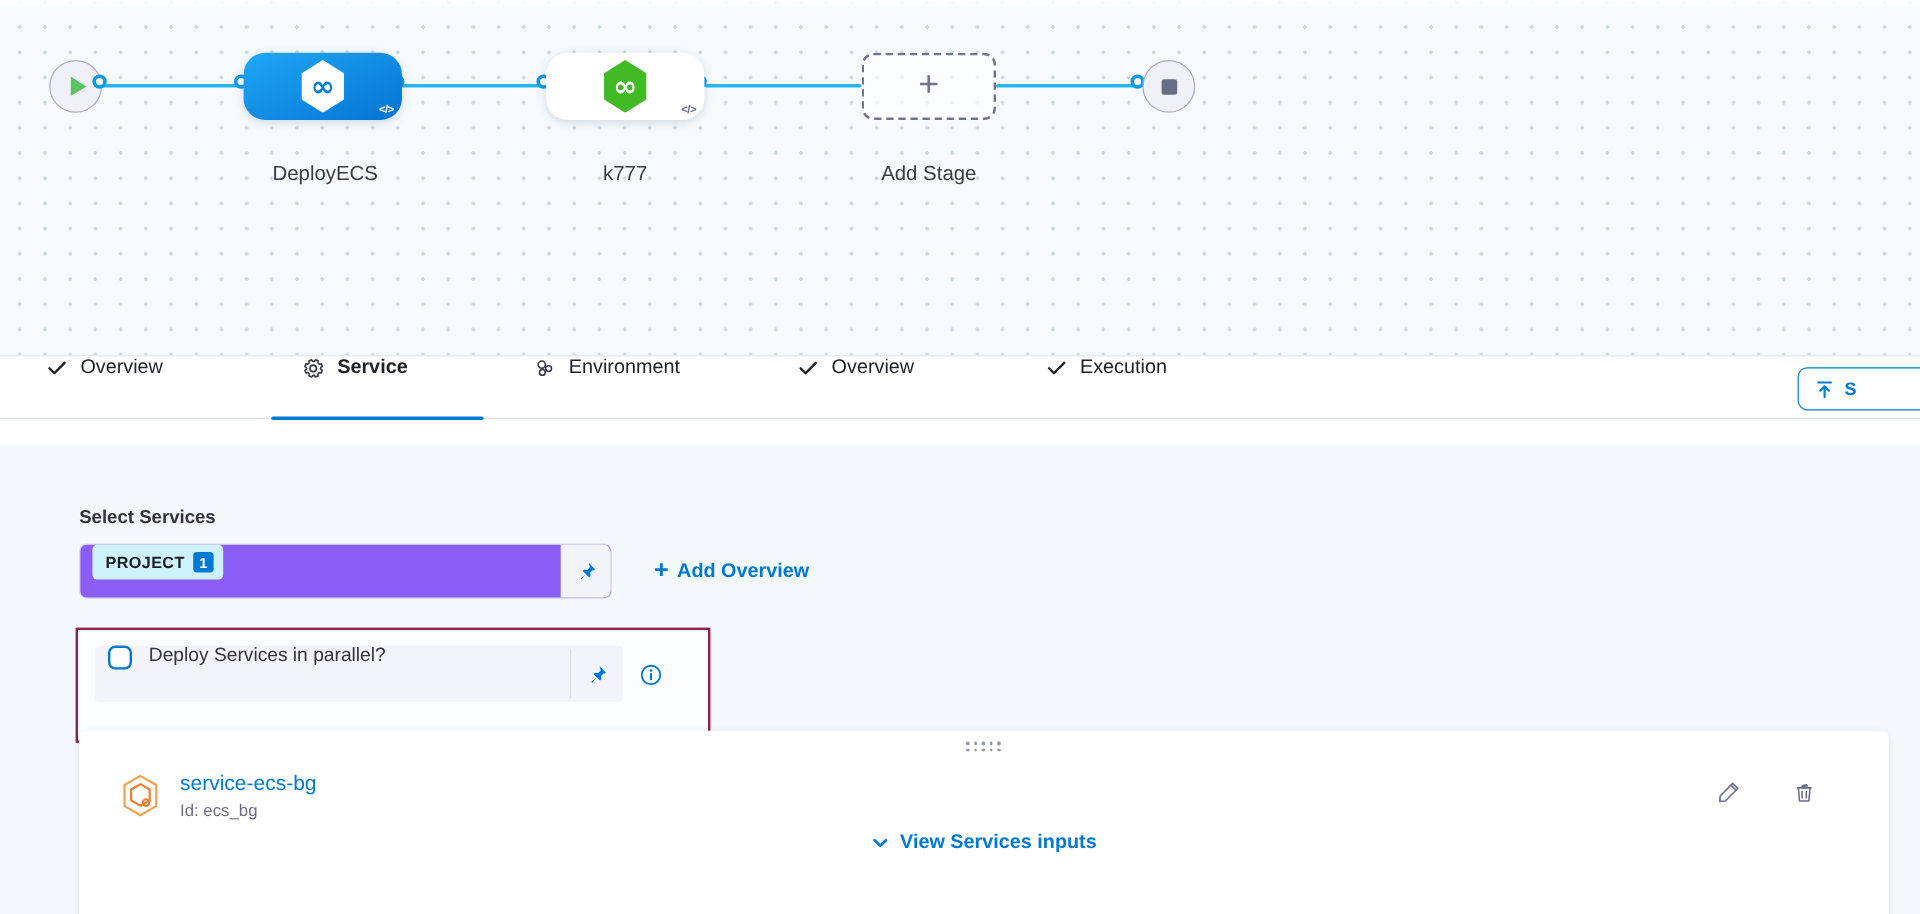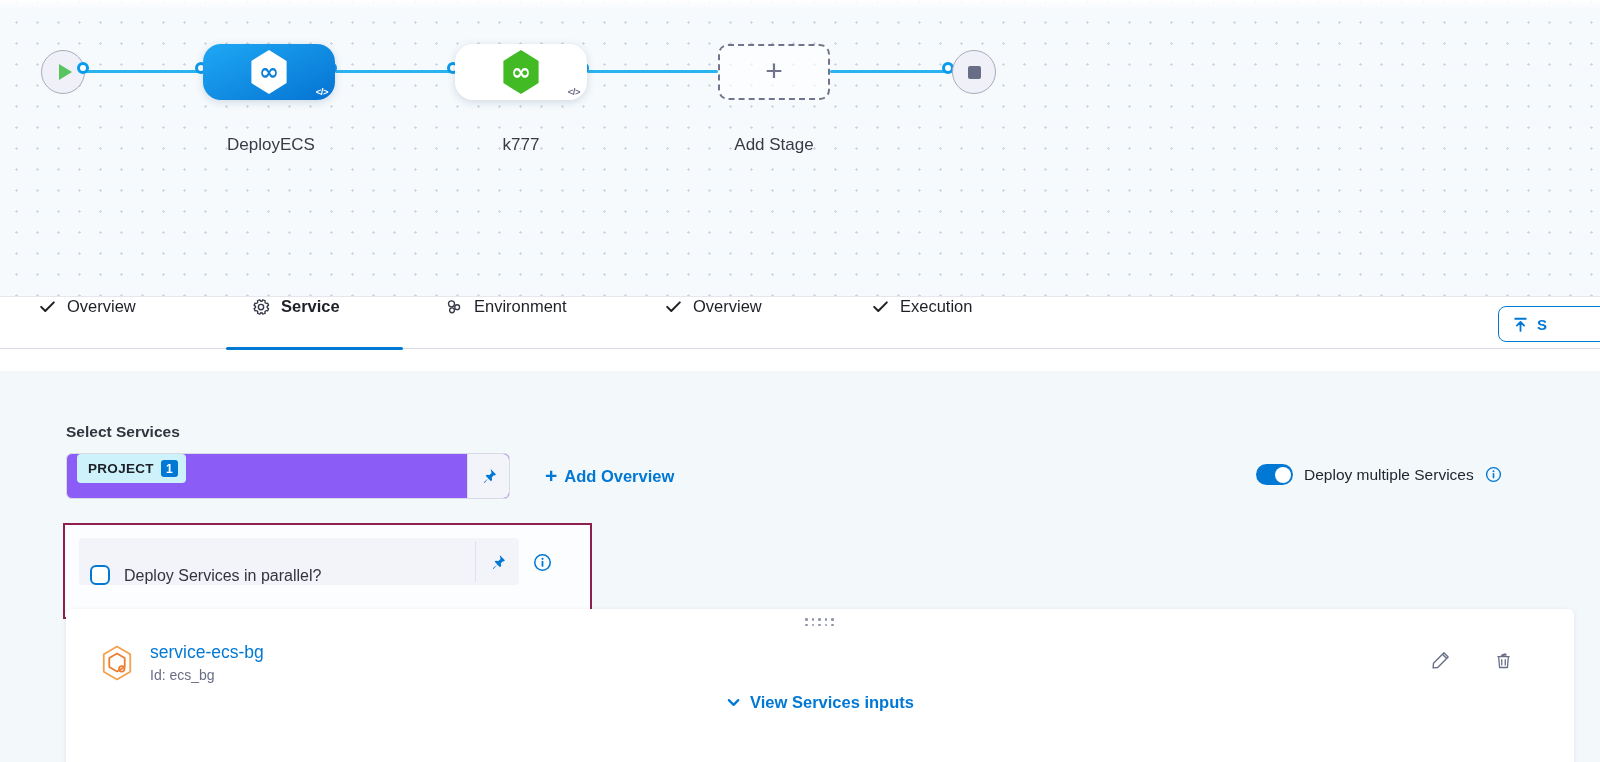--- a/index.html
+++ b/index.html
@@ -71,21 +71,21 @@
     color:#0278d5; font-size:16.5px; font-weight:bold; }
   .add-service .plus { font-size:21px; font-weight:bold; line-height:1; margin-top:-2px; }
   .multi-row { position:absolute; left:1256px; top:93px; display:flex; align-items:center; gap:11px; }
   .toggle { width:37px; height:21px; background:#0278d5; border-radius:11px; position:relative; }
   .toggle-knob { position:absolute; right:2.5px; top:2.5px; width:16px; height:16px; background:#fff; border-radius:50%; }
   .multi-label { font-size:15.5px; color:#22272f; }
 
   .highlight-box { position:absolute; left:63px; top:152px; width:529px; height:96px;
     border:2.5px solid #8e1f4f; background:#fcfdfe; }
   .parallel-row { position:absolute; left:14px; top:13px; width:440px; height:47px; background:#f3f3fa;
-    border-radius:4px; display:flex; align-items:flex-end; padding-left:11px; }
+    border-radius:4px; display:flex; align-items:flex-start; padding-left:11px; }
   .checkbox { width:20px; height:20px; background:#fff; border:2px solid #0278d5; border-radius:6px; }
   .parallel-label { margin-left:14px; font-size:16px; color:#33343d; }
   .row-suffix { position:absolute; right:0; top:3px; bottom:3px; width:44px; border-left:1px solid #e1e1ec;
     display:flex; align-items:center; justify-content:center; }
   .info-btn { position:absolute; left:468px; top:28px; }
 
   .service-card { position:absolute; left:66px; top:238px; width:1508px; height:200px; background:#fff;
     border-radius:6px; box-shadow:0 1px 5px rgba(40,70,100,.10); }
   .drag-handle { position:absolute; left:50%; top:9px; transform:translateX(-50%);
     display:grid; grid-template-columns:repeat(5,4px); grid-auto-rows:4px; gap:1.5px 2.5px; }
@@ -204,31 +204,20 @@
             <path d="M14.2 2.8l7 7-1.5 1.5-1.2-.25-2.7 2.7.35 3.6-1.55 1.55-3.6-3.6-4.9 6-1-1 6-4.9-3.6-3.6L9.05 10.2l3.6.35 2.7-2.7-.25-1.2z"></path>
           </svg>
       </div>
     </div>
 
     <div class="add-service">
       <span class="plus">+</span>
       <span>Add Overview</span>
     </div>
 
-    <div class="multi-row">
-      <div class="toggle">
-        <span class="toggle-knob"></span>
-      </div>
-      <span class="multi-label">Deploy multiple Services</span>
-      <svg width="17" height="17" viewBox="0 0 16 16" fill="none" stroke="#0278d5">
-          <circle cx="8" cy="8" r="6.5" stroke-width="1.3"></circle>
-          <path d="M8 7.3v3.6" stroke-width="1.5" stroke-linecap="round"></path>
-          <circle cx="8" cy="4.9" r="0.9" fill="#0278d5" stroke="none"></circle>
-        </svg>
-    </div>
 
     <div class="highlight-box">
       <div class="parallel-row">
         <span class="checkbox"></span>
         <span class="parallel-label">Deploy Services in parallel?</span>
         <div class="row-suffix">
           <svg width="18" height="18" viewBox="0 0 24 24" fill="#0278d5">
               <path d="M14.2 2.8l7 7-1.5 1.5-1.2-.25-2.7 2.7.35 3.6-1.55 1.55-3.6-3.6-4.9 6-1-1 6-4.9-3.6-3.6L9.05 10.2l3.6.35 2.7-2.7-.25-1.2z"></path>
             </svg>
         </div>

